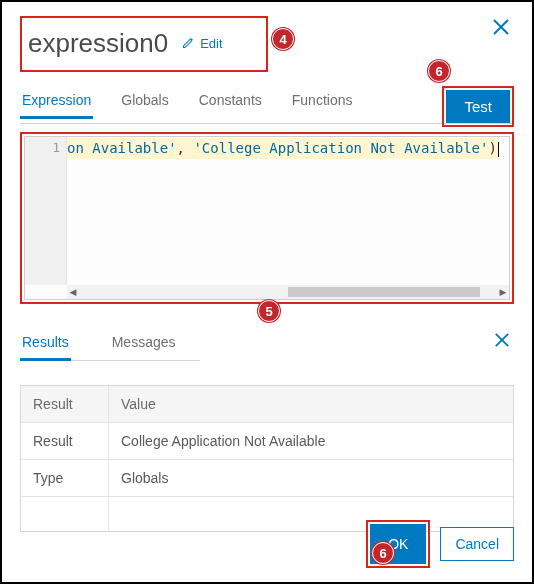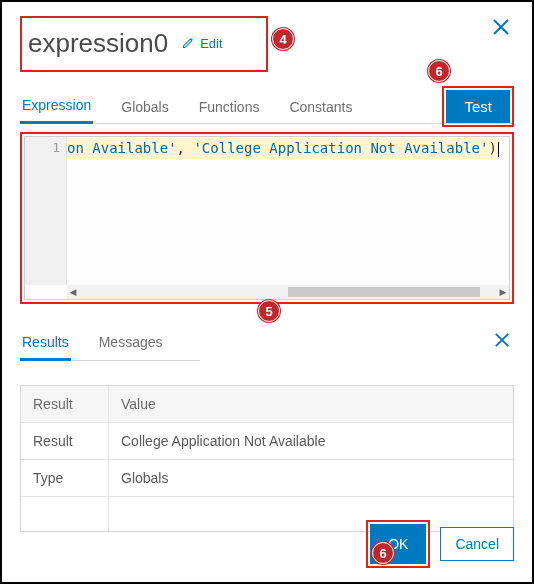--- a/index.html
+++ b/index.html
@@ -53,21 +53,21 @@
     color: #0079c1;
     font-size: 13px;
     cursor: pointer;
   }
   .pencil {
     width: 12px;
     height: 12px;
   }
   .tabs-row {
     display: flex;
-    align-items: flex-end;
+    align-items: flex-start;
     margin-top: 20px;
     border-bottom: 1px solid #d6d6d6;
     position: relative;
     height: 32px;
   }
   .tab {
     font-size: 14px;
     color: #6f6f6f;
     padding: 0 2px 8px 2px;
     margin-right: 26px;
@@ -169,20 +169,21 @@
     top: 0;
     height: 10px;
     width: 46%;
     background: #c9c9c9;
   }
   .results-tabs {
     display: flex;
     border-bottom: 1px solid #d6d6d6;
     margin-top: 30px;
     width: 180px;
+    gap: 13px;
   }
   .rtab {
     font-size: 14px;
     color: #6f6f6f;
     padding: 0 2px 8px 2px;
     margin-right: 26px;
     cursor: pointer;
   }
   .rtab.active {
     color: #0079c1;
@@ -277,22 +278,22 @@
         </svg>
       <span>Edit</span>
     </span>
   </div>
 
   <div class="callout" style="left:270px; top:26px;">4</div>
 
   <div class="tabs-row">
     <div class="tab active">Expression</div>
     <div class="tab">Globals</div>
+    <div class="tab">Constants</div>
     <div class="tab">Functions</div>
-    <div class="tab">Constants</div>
     <div class="test-wrap">
       <button class="test-btn">Test</button>
     </div>
   </div>
 
   <div class="callout" style="left:426px; top:58px;">6</div>
 
   <div class="editor-border">
     <div class="editor">
       <div class="gutter">

